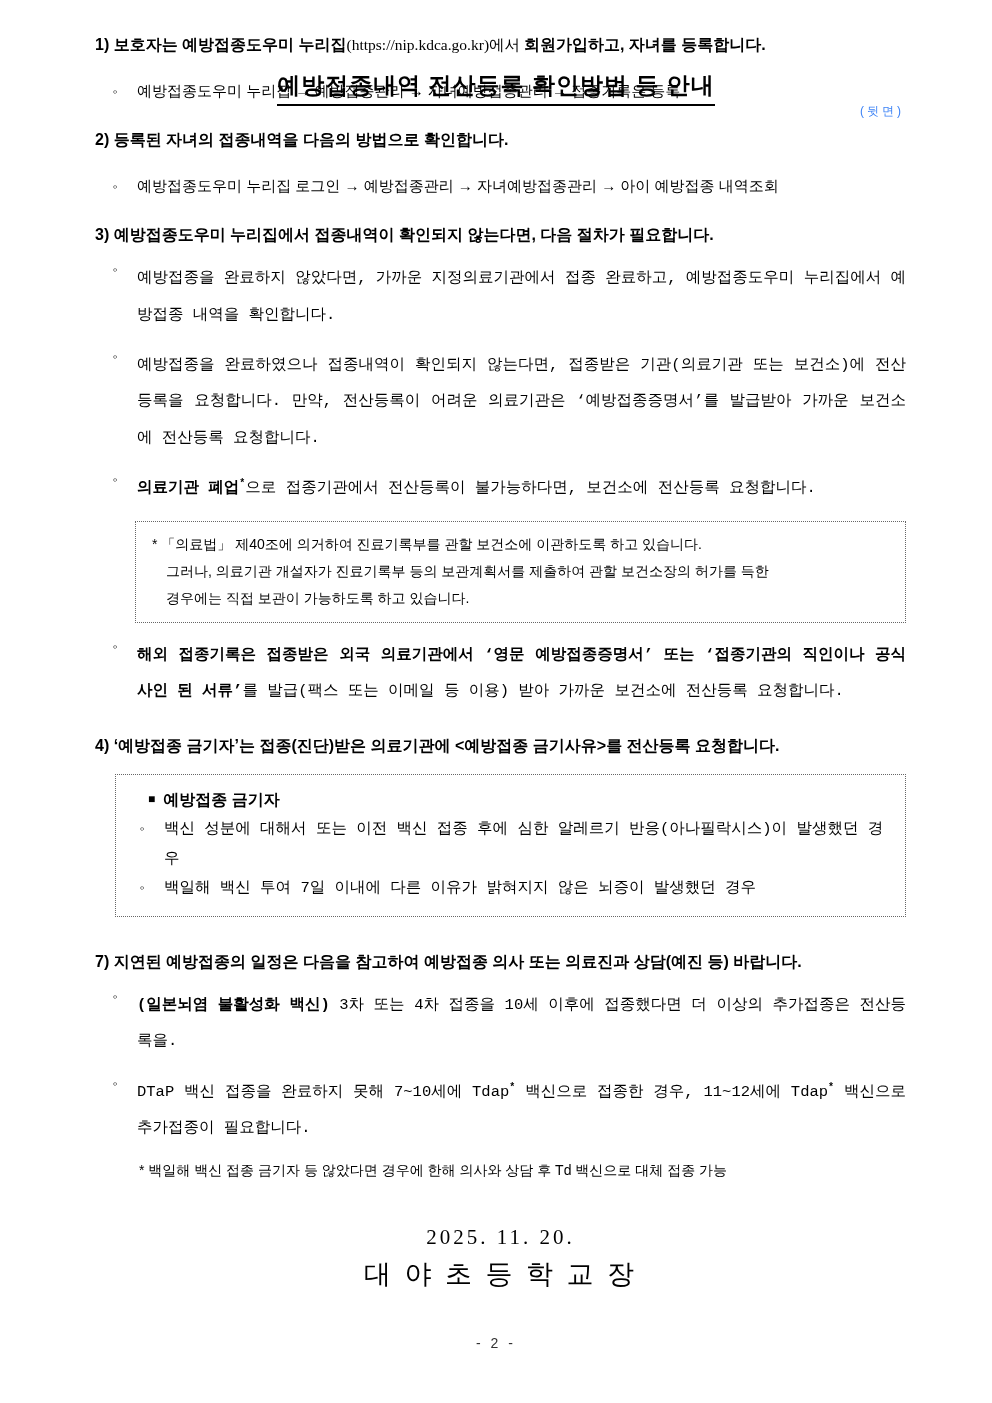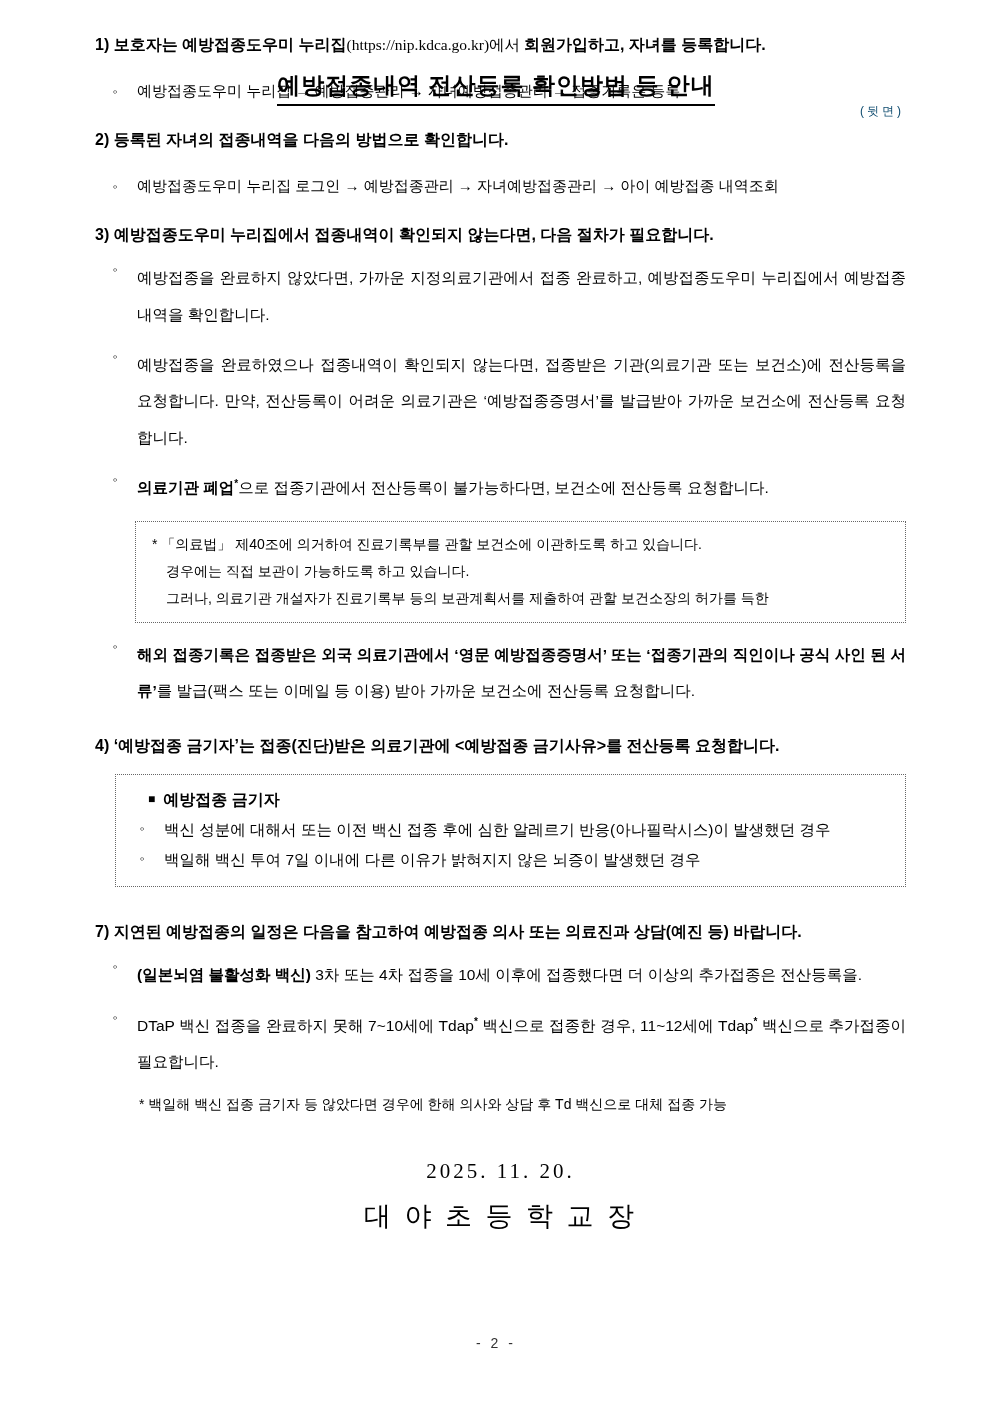--- a/index.html
+++ b/index.html
@@ -9,39 +9,39 @@
     background: #ffffff;
     position: relative;
     margin: 0 auto;
     font-family: "Liberation Sans", sans-serif;
     color: #000;
     overflow: hidden;
   }
   .content { position: absolute; left: 95px; right: 86px; top: 0; }
   .corner-note {
     position: absolute; top: 103px; right: 88px;
-    font-size: 12px; letter-spacing: 3px; color: #0c4a6e;
+    font-size: 12px; letter-spacing: 3px; color: #3b82f6;
   }
   .title-wrap { text-align: center; padding-top: 70px; }
   .title {
     display: inline-block;
     font-size: 23px; font-weight: bold; letter-spacing: 1px;
     border-bottom: 2px solid #000; padding-bottom: 3px;
   }
   .head { font-size: 16px; font-weight: bold; line-height: 1.4; }
   .head .url { font-weight: normal; font-family: "Liberation Serif", serif; font-size: 15.5px; }
   .mt-lg { margin-top: 34px; }
   .mt-md { margin-top: 26px; }
   .mt-sm { margin-top: 14px; }
   .subline {
     display: flex; margin-top: 24px; padding-left: 18px;
     font-size: 15px; line-height: 1.5; white-space: nowrap;
   }
   .bullet { display: flex; padding-left: 18px; font-size: 15.5px; }
-  .bullet .btext { flex: 1; text-align: justify; line-height: 2.35; }
+  .bullet .btext { flex: 1; text-align: justify; line-height: 2.35; font-family: Liberation Mono, monospace; }
   .marker { width: 24px; flex: 0 0 24px; font-size: 13px; padding-top: 2px; }
   .b { font-weight: bold; }
   .sup { vertical-align: super; font-size: 0.65em; font-weight: bold; }
   .note-box {
     margin: 14px 0 0 40px;
     border: 1px dotted #666;
     padding: 9px 16px;
     font-size: 14px; line-height: 1.95;
   }
   .note-box .cont { padding-left: 14px; }
@@ -58,21 +58,21 @@
   .footnote {
     margin: 12px 0 0 44px;
     font-size: 14px; line-height: 1.6;
   }
   .date-line {
     text-align: center; margin-top: 44px;
     font-size: 21px; letter-spacing: 3px;
     font-family: "Liberation Serif", serif;
   }
   .signature {
-    text-align: center; margin-top: 14px;
+    text-align: center; margin-top: 6px;
     font-size: 27px; letter-spacing: 3px; font-weight: 500;
   }
   .page-num {
     position: absolute; bottom: 52px; left: 0; width: 100%;
     text-align: center; font-size: 14px; letter-spacing: 3px; color: #333;
   }
 </style>
 </head>
 <body>
 
@@ -114,22 +114,22 @@
 
     <div class="bullet mt-sm">
       <span class="marker">◦</span>
       <div class="btext">
         <span class="b">의료기관 폐업</span><span class="sup">*</span><span>으로 접종기관에서 전산등록이 불가능하다면, 보건소에 전산등록 요청합니다.</span>
       </div>
     </div>
 
     <div class="note-box">
       <div>* 「의료법」 제40조에 의거하여 진료기록부를 관할 보건소에 이관하도록 하고 있습니다.</div>
+      <div class="cont">그러나, 의료기관 개설자가 진료기록부 등의 보관계획서를 제출하여 관할 보건소장의 허가를 득한</div>
       <div class="cont">경우에는 직접 보관이 가능하도록 하고 있습니다.</div>
-      <div class="cont">그러나, 의료기관 개설자가 진료기록부 등의 보관계획서를 제출하여 관할 보건소장의 허가를 득한</div>
     </div>
 
     <div class="bullet mt-sm">
       <span class="marker">◦</span>
       <div class="btext">
         <span class="b">해외 접종기록은 접종받은 외국 의료기관에서 ‘영문 예방접종증명서’ 또는 ‘접종기관의 직인이나 공식 사인 된 서류’</span><span>를 발급(팩스 또는 이메일 등 이용) 받아 가까운 보건소에 전산등록 요청합니다.</span>
       </div>
     </div>
 
     <div class="head mt-md">4) ‘예방접종 금기자’는 접종(진단)받은 의료기관에 &lt;예방접종 금기사유&gt;를 전산등록 요청합니다.</div>

